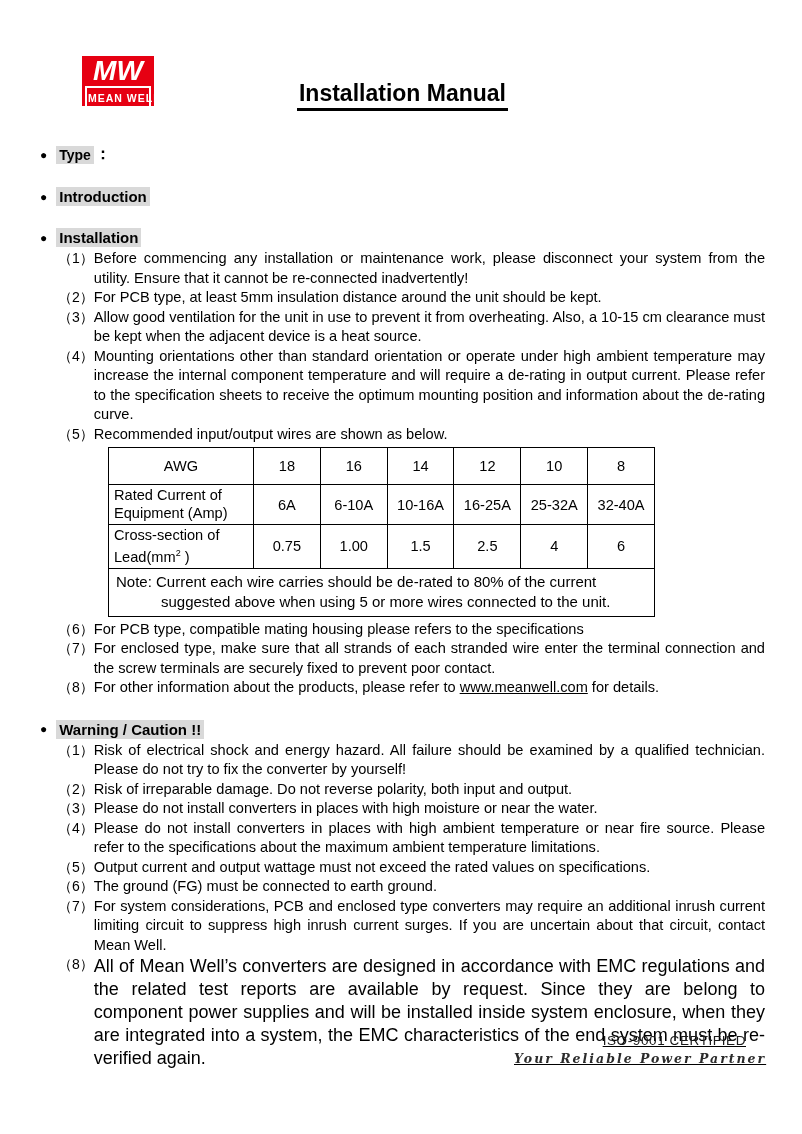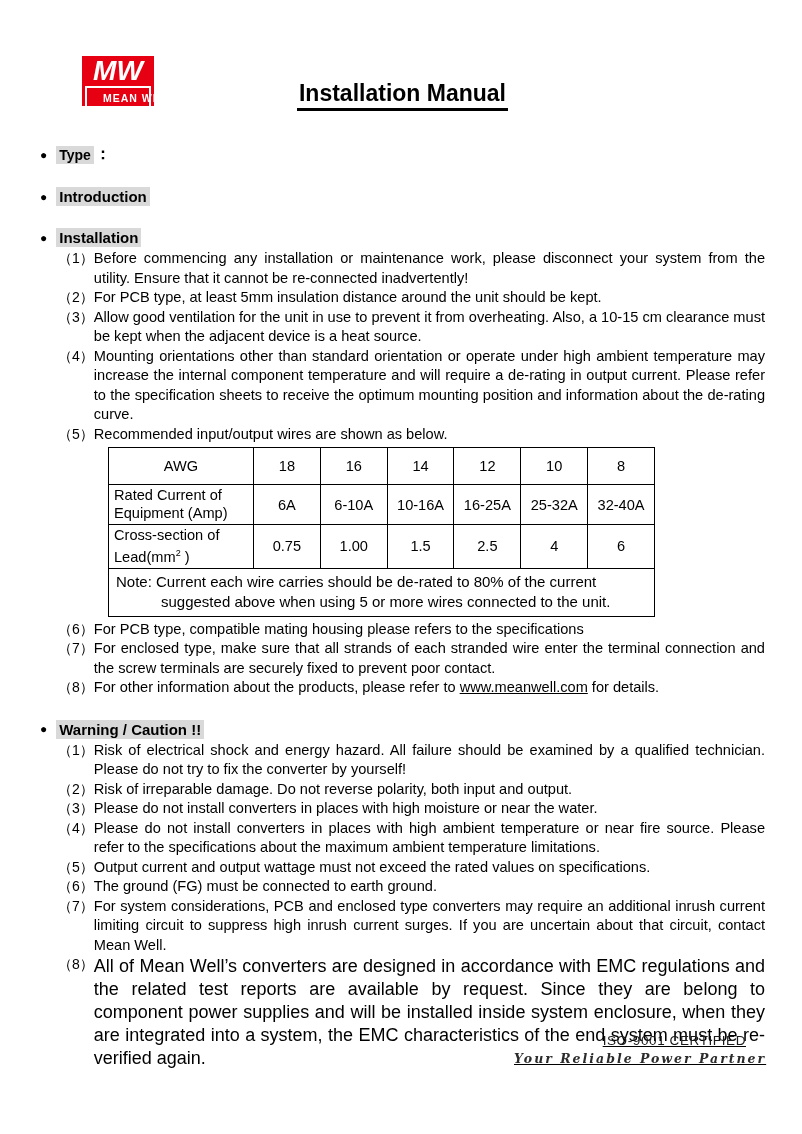--- a/index.html
+++ b/index.html
@@ -23,21 +23,21 @@
     padding: 1px 3px 3px 3px;
     margin-left: 44px;
   }
   .logo-mw {
     color: #fff; font-weight: bold; font-style: italic;
     font-size: 28px; line-height: 28px; letter-spacing: 0px;
     transform: scaleY(1.0);
   }
   .logo-name-box {
     border: 2px solid #fff; width: 100%; text-align: left;
-    margin-top: 1px; padding: 0 16px;
+    margin-top: 1px; padding: 0 1px;
   }
   .logo-name {
     color: #fff; font-weight: bold; font-size: 10.5px; line-height: 13px;
     letter-spacing: 1px; white-space: nowrap;
   }
   .title-wrap { text-align: center; padding-top: 25px; }
   .doc-title {
     display: inline-block;
     font-size: 23px; font-weight: bold;
     border-bottom: 3px solid #000;

